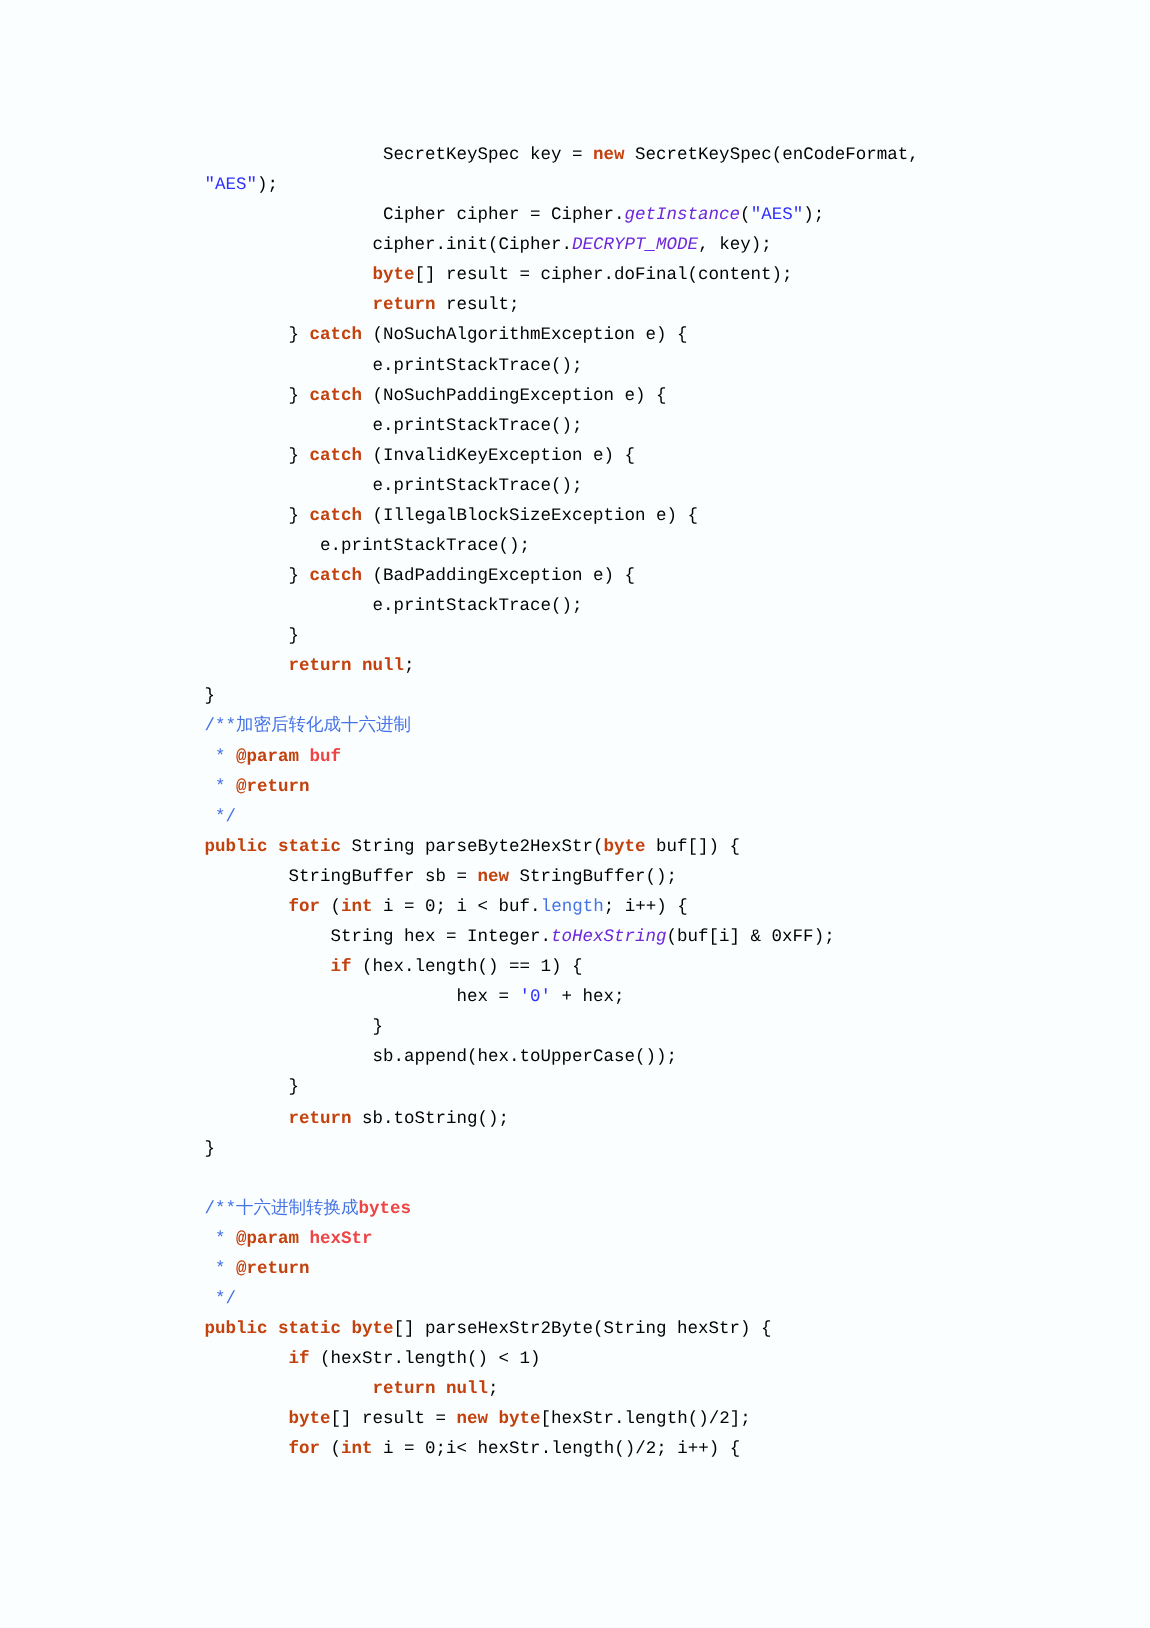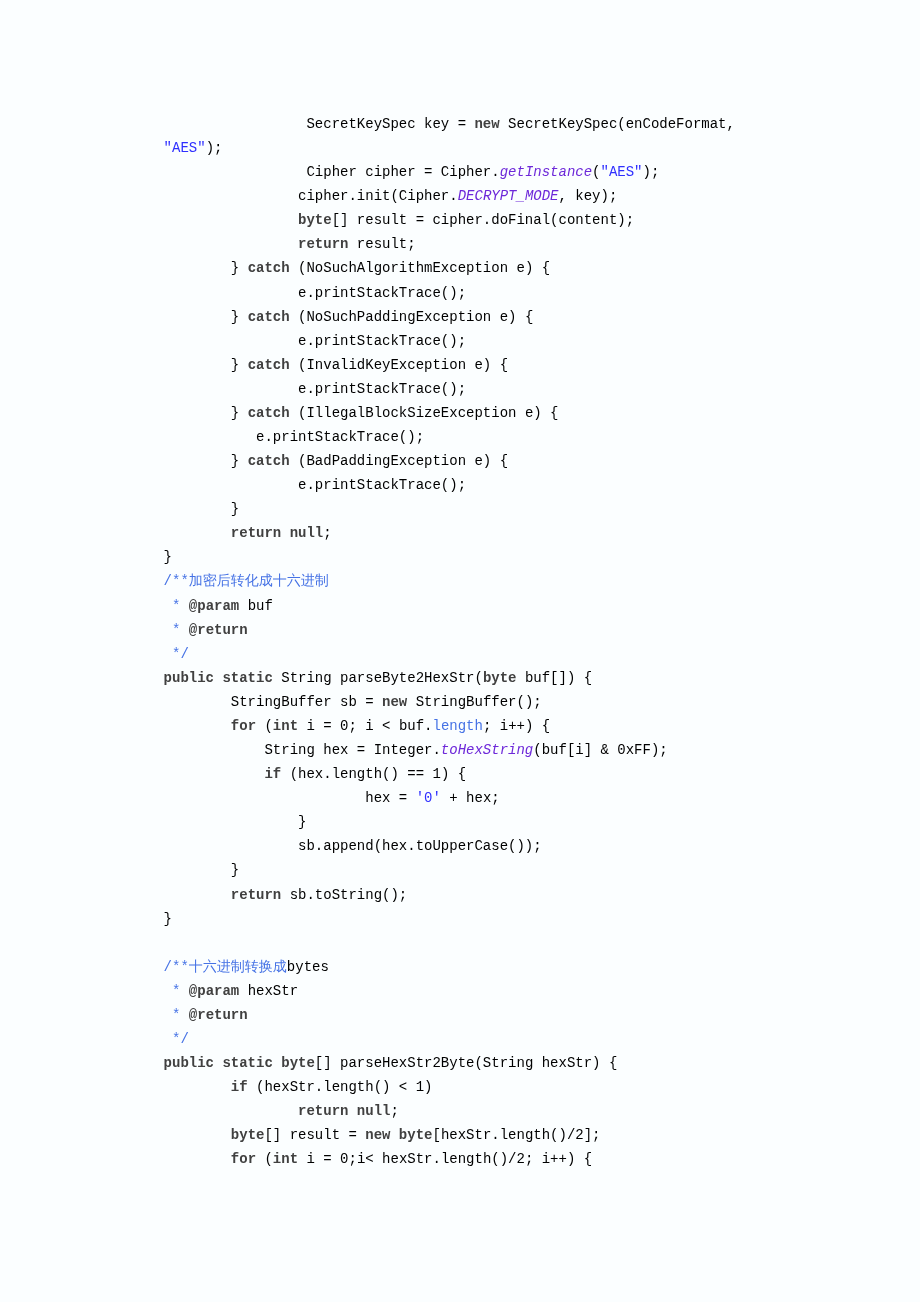--- a/index.html
+++ b/index.html
@@ -10,22 +10,22 @@
     font-size: 14px;
     line-height: 1.72;
     color: #000;
     width: 920px;
   }
   .page {
     padding: 112px 90px 60px 130px;
     box-sizing: border-box;
     white-space: pre;
   }
-  .kw { color: #404040; font-weight: bold; margin-top: 21px; }
+  .kw { color: #c2410c; font-weight: bold; margin-top: 21px; }
   .str { color: #2f2fff; }
   .it { color: #6d28d9; font-style: italic; }
   .cmt { color: #4572e5; }
-  .pname { color: #000000; }
+  .pname { color: #ef4444; font-weight: bold; }
 </style>
 </head>
 <body>
 
 <div class="page" id="code"><div>    <span>                 SecretKeySpec key = </span><span class="kw">new</span><span> SecretKeySpec(enCodeFormat, </span></div><div>    <span class="str">"AES"</span><span>);</span></div><div>    <span>                 Cipher cipher = Cipher.</span><span class="it">getInstance</span><span>(</span><span class="str">"AES"</span><span>);</span></div><div>    <span>                cipher.init(Cipher.</span><span class="it">DECRYPT_MODE</span><span>, key);</span></div><div>    <span>                </span><span class="kw">byte</span><span>[] result = cipher.doFinal(content);</span></div><div>    <span>                </span><span class="kw">return</span><span> result;</span></div><div>    <span>        } </span><span class="kw">catch</span><span> (NoSuchAlgorithmException e) {</span></div><div>    <span>                e.printStackTrace();</span></div><div>    <span>        } </span><span class="kw">catch</span><span> (NoSuchPaddingException e) {</span></div><div>    <span>                e.printStackTrace();</span></div><div>    <span>        } </span><span class="kw">catch</span><span> (InvalidKeyException e) {</span></div><div>    <span>                e.printStackTrace();</span></div><div>    <span>        } </span><span class="kw">catch</span><span> (IllegalBlockSizeException e) {</span></div><div>    <span>           e.printStackTrace();</span></div><div>    <span>        } </span><span class="kw">catch</span><span> (BadPaddingException e) {</span></div><div>    <span>                e.printStackTrace();</span></div><div>    <span>        }</span></div><div>    <span>        </span><span class="kw">return null</span><span>;</span></div><div>    <span>}</span></div><div>    <span class="cmt">/**</span><span class="cmt">加密后转化成十六进制</span></div><div>    <span class="cmt"> * </span><span class="kw">@param</span><span class="cmt"> </span><span class="pname">buf</span></div><div>    <span class="cmt"> * </span><span class="kw">@return</span></div><div>    <span class="cmt"> */</span></div><div>    <span class="kw">public static</span><span> String parseByte2HexStr(</span><span class="kw">byte</span><span> buf[]) {</span></div><div>    <span>        StringBuffer sb = </span><span class="kw">new</span><span> StringBuffer();</span></div><div>    <span>        </span><span class="kw">for</span><span> (</span><span class="kw">int</span><span> i = 0; i &lt; buf.</span><span class="cmt">length</span><span>; i++) {</span></div><div>    <span>            String hex = Integer.</span><span class="it">toHexString</span><span>(buf[i] &amp; 0xFF);</span></div><div>    <span>            </span><span class="kw">if</span><span> (hex.length() == 1) {</span></div><div>    <span>                        hex = </span><span class="str">'0'</span><span> + hex;</span></div><div>    <span>                }</span></div><div>    <span>                sb.append(hex.toUpperCase());</span></div><div>    <span>        }</span></div><div>    <span>        </span><span class="kw">return</span><span> sb.toString();</span></div><div>    <span>}</span></div><div>    <span></span></div><div>    <span class="cmt">/**</span><span class="cmt">十六进制转换成</span><span class="pname">bytes</span></div><div>    <span class="cmt"> * </span><span class="kw">@param</span><span class="cmt"> </span><span class="pname">hexStr</span></div><div>    <span class="cmt"> * </span><span class="kw">@return</span></div><div>    <span class="cmt"> */</span></div><div>    <span class="kw">public static byte</span><span>[] parseHexStr2Byte(String hexStr) {</span></div><div>    <span>        </span><span class="kw">if</span><span> (hexStr.length() &lt; 1)</span></div><div>    <span>                </span><span class="kw">return null</span><span>;</span></div><div>    <span>        </span><span class="kw">byte</span><span>[] result = </span><span class="kw">new byte</span><span>[hexStr.length()/2];</span></div><div>    <span>        </span><span class="kw">for</span><span> (</span><span class="kw">int</span><span> i = 0;i&lt; hexStr.length()/2; i++) {</span></div></div>
 
 </body></html>

